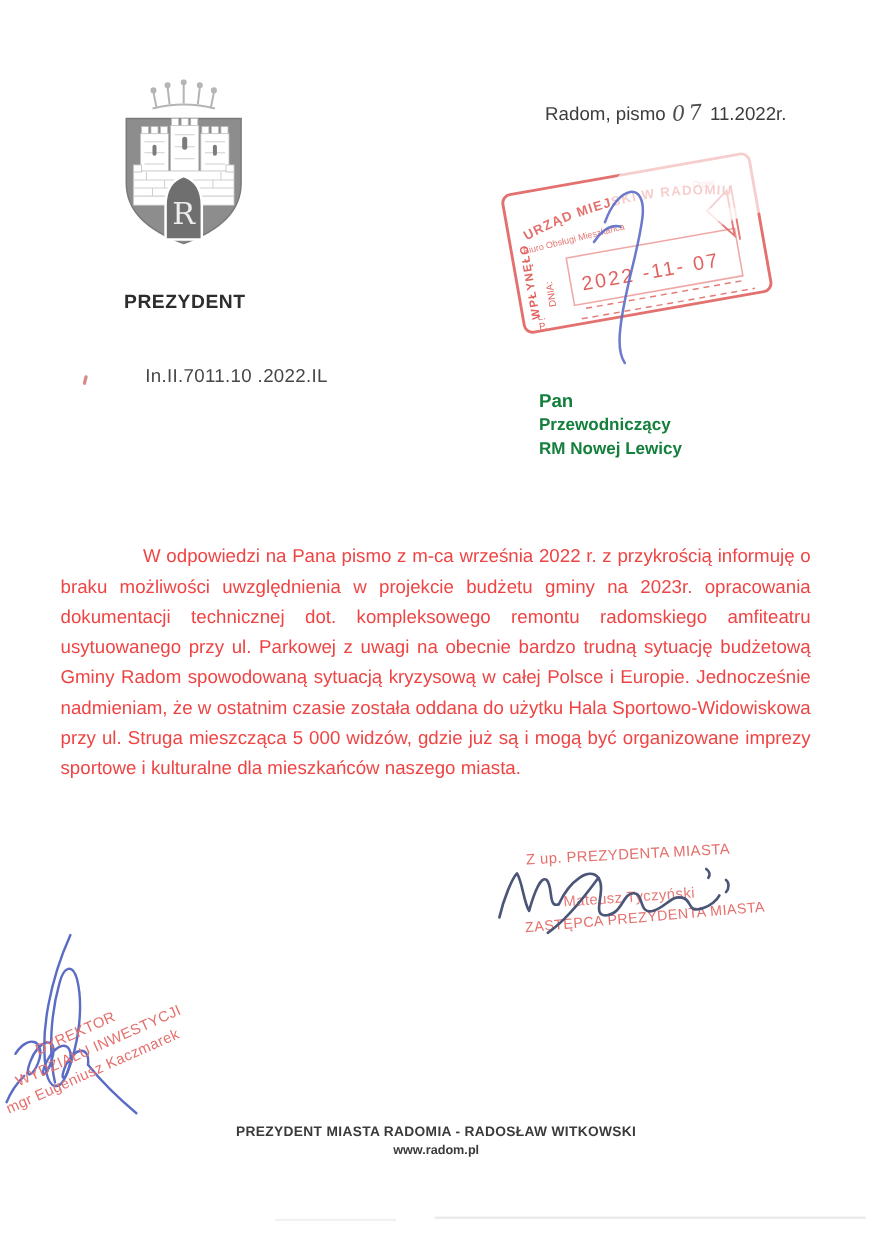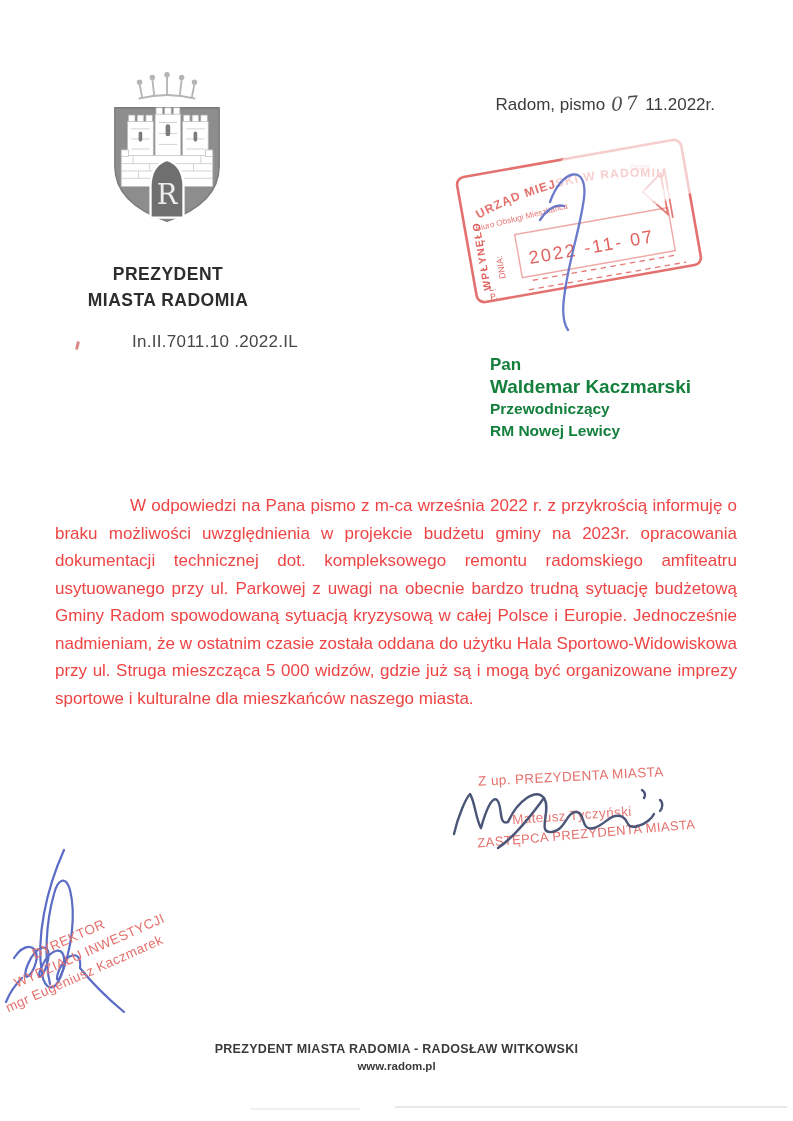--- a/index.html
+++ b/index.html
@@ -49,21 +49,21 @@
 
   
   .left-stamp{left:-13px;top:965px;width:240px;transform:rotate(-24deg);transform-origin:0 0;
     font-size:13.5px;line-height:19px;}
   .left-stamp .l1{margin-left:46px;}
   .left-stamp .l2{margin-left:18px;}
   .sig-left-svg{left:0px;top:842px;width:212px;height:182px;}
   .stamp-mark-svg{left:520px;top:158px;width:120px;height:182px;}
 
   
-  .footer{left:0;top:1021px;width:793px;text-align:center;margin-top:20px;}
+  .footer{left:0;top:1021px;width:793px;text-align:center;}
   .footer-line1{font-size:12.5px;font-weight:bold;color:#3a3a3a;letter-spacing:.3px;line-height:17px;}
   .footer-line2{font-size:11.5px;color:#5a5a5a;line-height:16px;}
   .footer-line3{font-size:11.5px;font-weight:bold;color:#3a3a3a;line-height:16px;}
 
   
   .scan-line-a{left:395px;top:1106px;width:392px;height:2px;background:#e9e9e9;}
   .scan-line-b{left:250px;top:1108px;width:110px;height:2px;background:#f1f1f1;}
 </style>
 </head>
 <body>
@@ -136,21 +136,20 @@
         <rect x="100" y="60" width="4" height="11" rx="2"></rect>
       </g>
 
       <path d="M53,154 V120 Q53,97 71,91 Q89,97 89,120 V154 Z" fill="#6f6f6f" stroke="#ffffff" stroke-width="2.5"></path>
       <text x="71" y="139" font-family="DejaVu Serif,serif" font-size="30" fill="#ededed" text-anchor="middle">R</text>
     </g>
   </svg>
 
   <div class="abs sender-title">
     <div>PREZYDENT</div>
-    <div>MIASTA RADOMIA</div>
   </div>
 
   <div class="abs dateline">
     <span>Radom, pismo</span><span class="hand-day">07</span><span>11.2022r.</span>
   </div>
 
   <svg class="abs stamp-svg" viewBox="0 0 212 120">
     <defs>
       <path id="arcTop" d="M16,42 Q106,12 196,36"></path>
     </defs>
@@ -184,21 +183,20 @@
       <path d="M30,44 C42,10 68,6 64,40 C60,72 48,104 44,140 C42,156 44,166 48,172"></path>
       <path d="M20,62 C28,50 36,46 44,48"></path>
     </g>
   </svg>
 
   <div class="abs red-tick"></div>
   <div class="abs refnum">In.II.7011.10 .2022.IL</div>
 
   <div class="abs addressee">
     <div class="addr-salutation">Pan</div>
-    <div class="addr-name">Waldemar Kaczmarski</div>
     <div class="addr-line">Przewodniczący</div>
     <div class="addr-line">RM  Nowej Lewicy</div>
   </div>
 
   <div class="abs body-par">W odpowiedzi na Pana pismo z m-ca września 2022 r.  z przykrością informuję o braku możliwości uwzględnienia w projekcie budżetu gminy na 2023r. opracowania dokumentacji technicznej dot. kompleksowego remontu radomskiego amfiteatru usytuowanego przy ul. Parkowej  z uwagi na obecnie bardzo trudną sytuację budżetową Gminy Radom spowodowaną sytuacją kryzysową w całej Polsce i Europie. Jednocześnie nadmieniam, że w ostatnim czasie została oddana do użytku Hala Sportowo-Widowiskowa przy ul. Struga mieszcząca 5 000 widzów, gdzie  już są i mogą być organizowane imprezy sportowe i kulturalne dla mieszkańców naszego miasta.</div>
 
   <div class="abs red-stamp-text sig-auth">Z up. PREZYDENTA MIASTA</div>
   <div class="abs red-stamp-text sig-name">Mateusz Tyczyński</div>
   <div class="abs red-stamp-text sig-title">ZASTĘPCA PREZYDENTA MIASTA</div>
   <svg class="abs sig-right-svg" viewBox="0 0 232 72">

